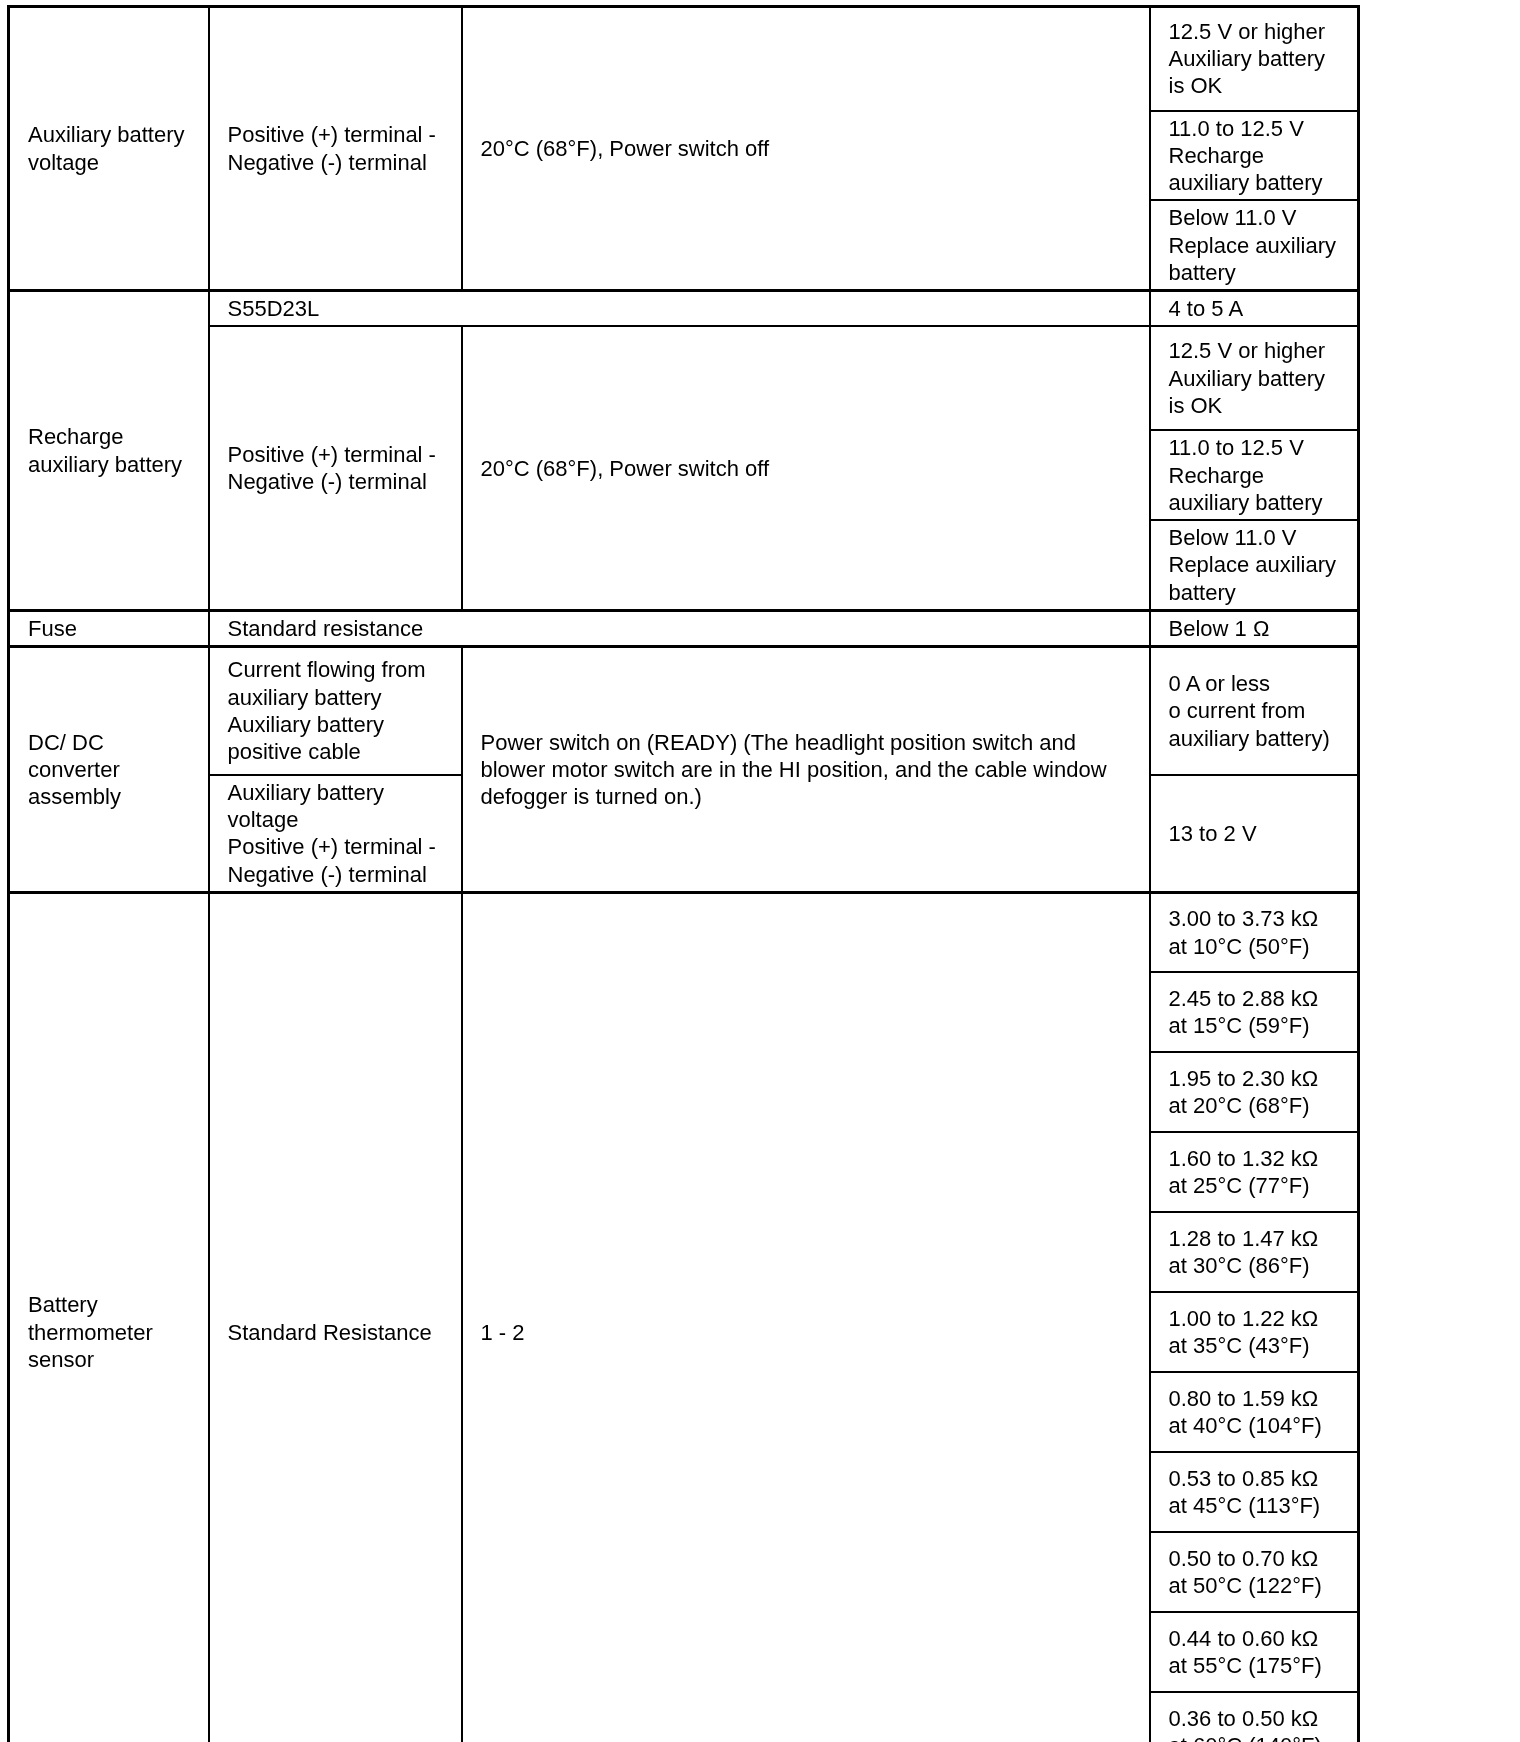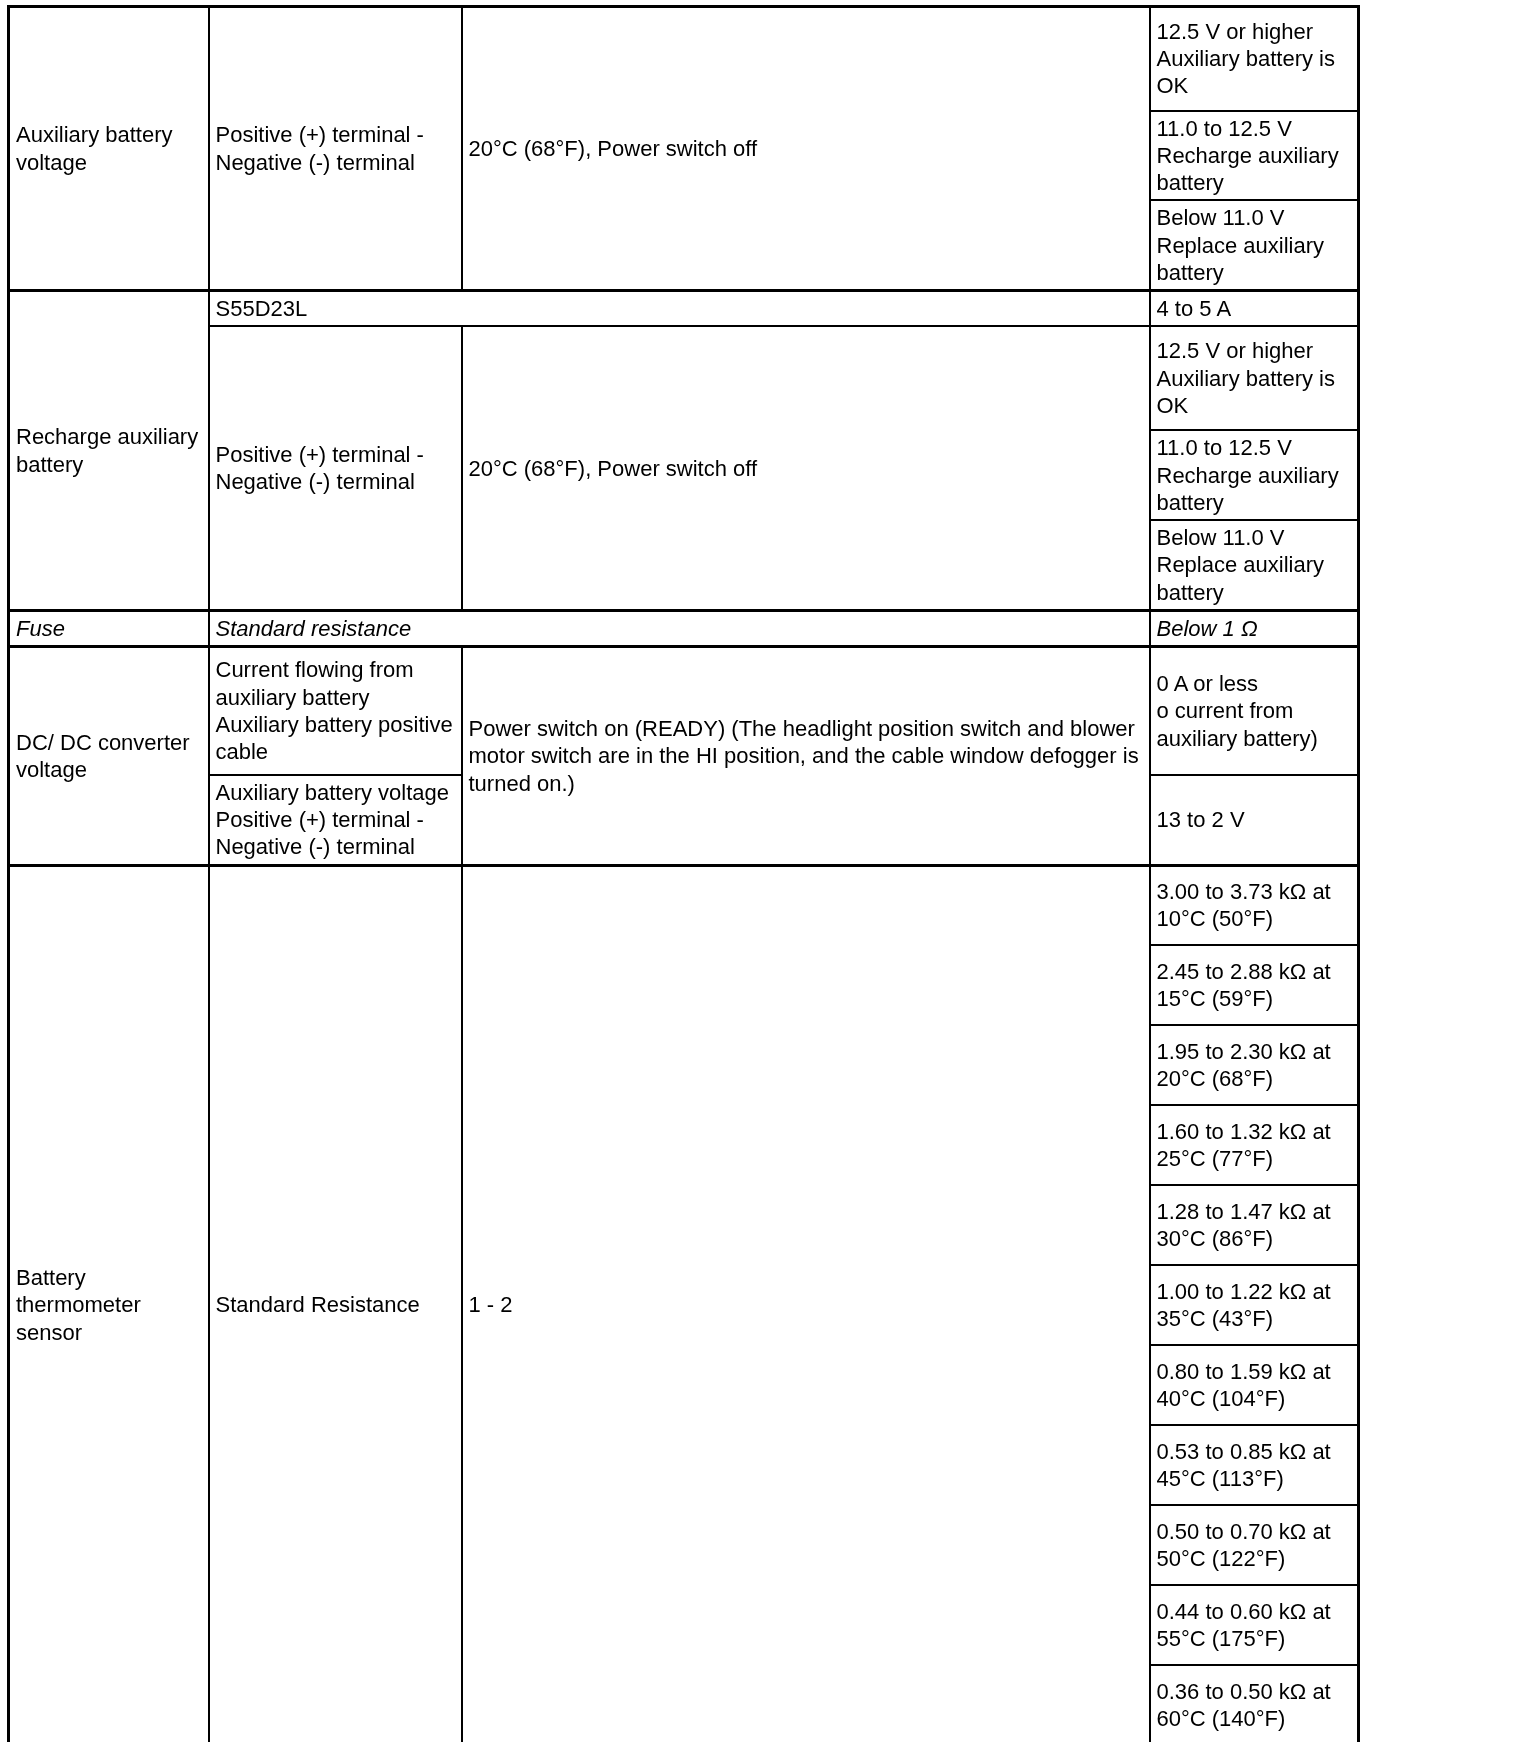--- a/index.html
+++ b/index.html
@@ -20,36 +20,36 @@
     background: #ffffff;
   }
   table.spec {
     border-collapse: collapse;
     table-layout: fixed;
     width: 1350px;
     border: 3px solid #000000;
   }
   table.spec td {
     border: 2px solid #000000;
-    padding: 3px 6px;
+    padding: 3px 18px;
     vertical-align: middle;
     white-space: pre-line;
     line-height: 1.24;
     overflow: hidden;
     word-wrap: break-word;
   }
   tr.grp td {
     border-top: 3px solid #000000;
   }
   col.c1 { width: 200px; }
   col.c2 { width: 253px; }
   col.c3 { width: 688px; }
   col.c4 { width: 209px; }
   tr.h34  { height: 34px; }
-  tr.h36  { height: 20px; font-style: italic; }
+  tr.h36  { height: 20px; }
   tr.h80  { height: 80px; }
   tr.h86  { height: 86px; }
   tr.h104 { height: 104px; }
   tr.h128 { height: 128px; }
 </style>
 </head>
 <body>
 
 <div class="page">
   <table class="spec">
@@ -99,21 +99,21 @@
 Replace auxiliary battery</td>
       </tr>
 
       <tr class="grp h36">
         <td>Fuse</td>
         <td colspan="2">Standard resistance</td>
         <td>Below 1 Ω</td>
       </tr>
 
       <tr class="grp h128">
-        <td rowspan="2">DC/ DC converter voltage</td>
+        <td rowspan="2">DC/ DC converter assembly</td>
         <td>Current flowing from auxiliary battery
 Auxiliary battery positive cable</td>
         <td rowspan="2">Power switch on (READY) (The headlight position switch and blower motor switch are in the HI position, and the cable window defogger is turned on.)</td>
         <td>0 A or less
 o current from auxiliary battery)</td>
       </tr>
       <tr class="h80">
         <td>Auxiliary battery voltage
 Positive (+) terminal -
 Negative (-) terminal</td>

